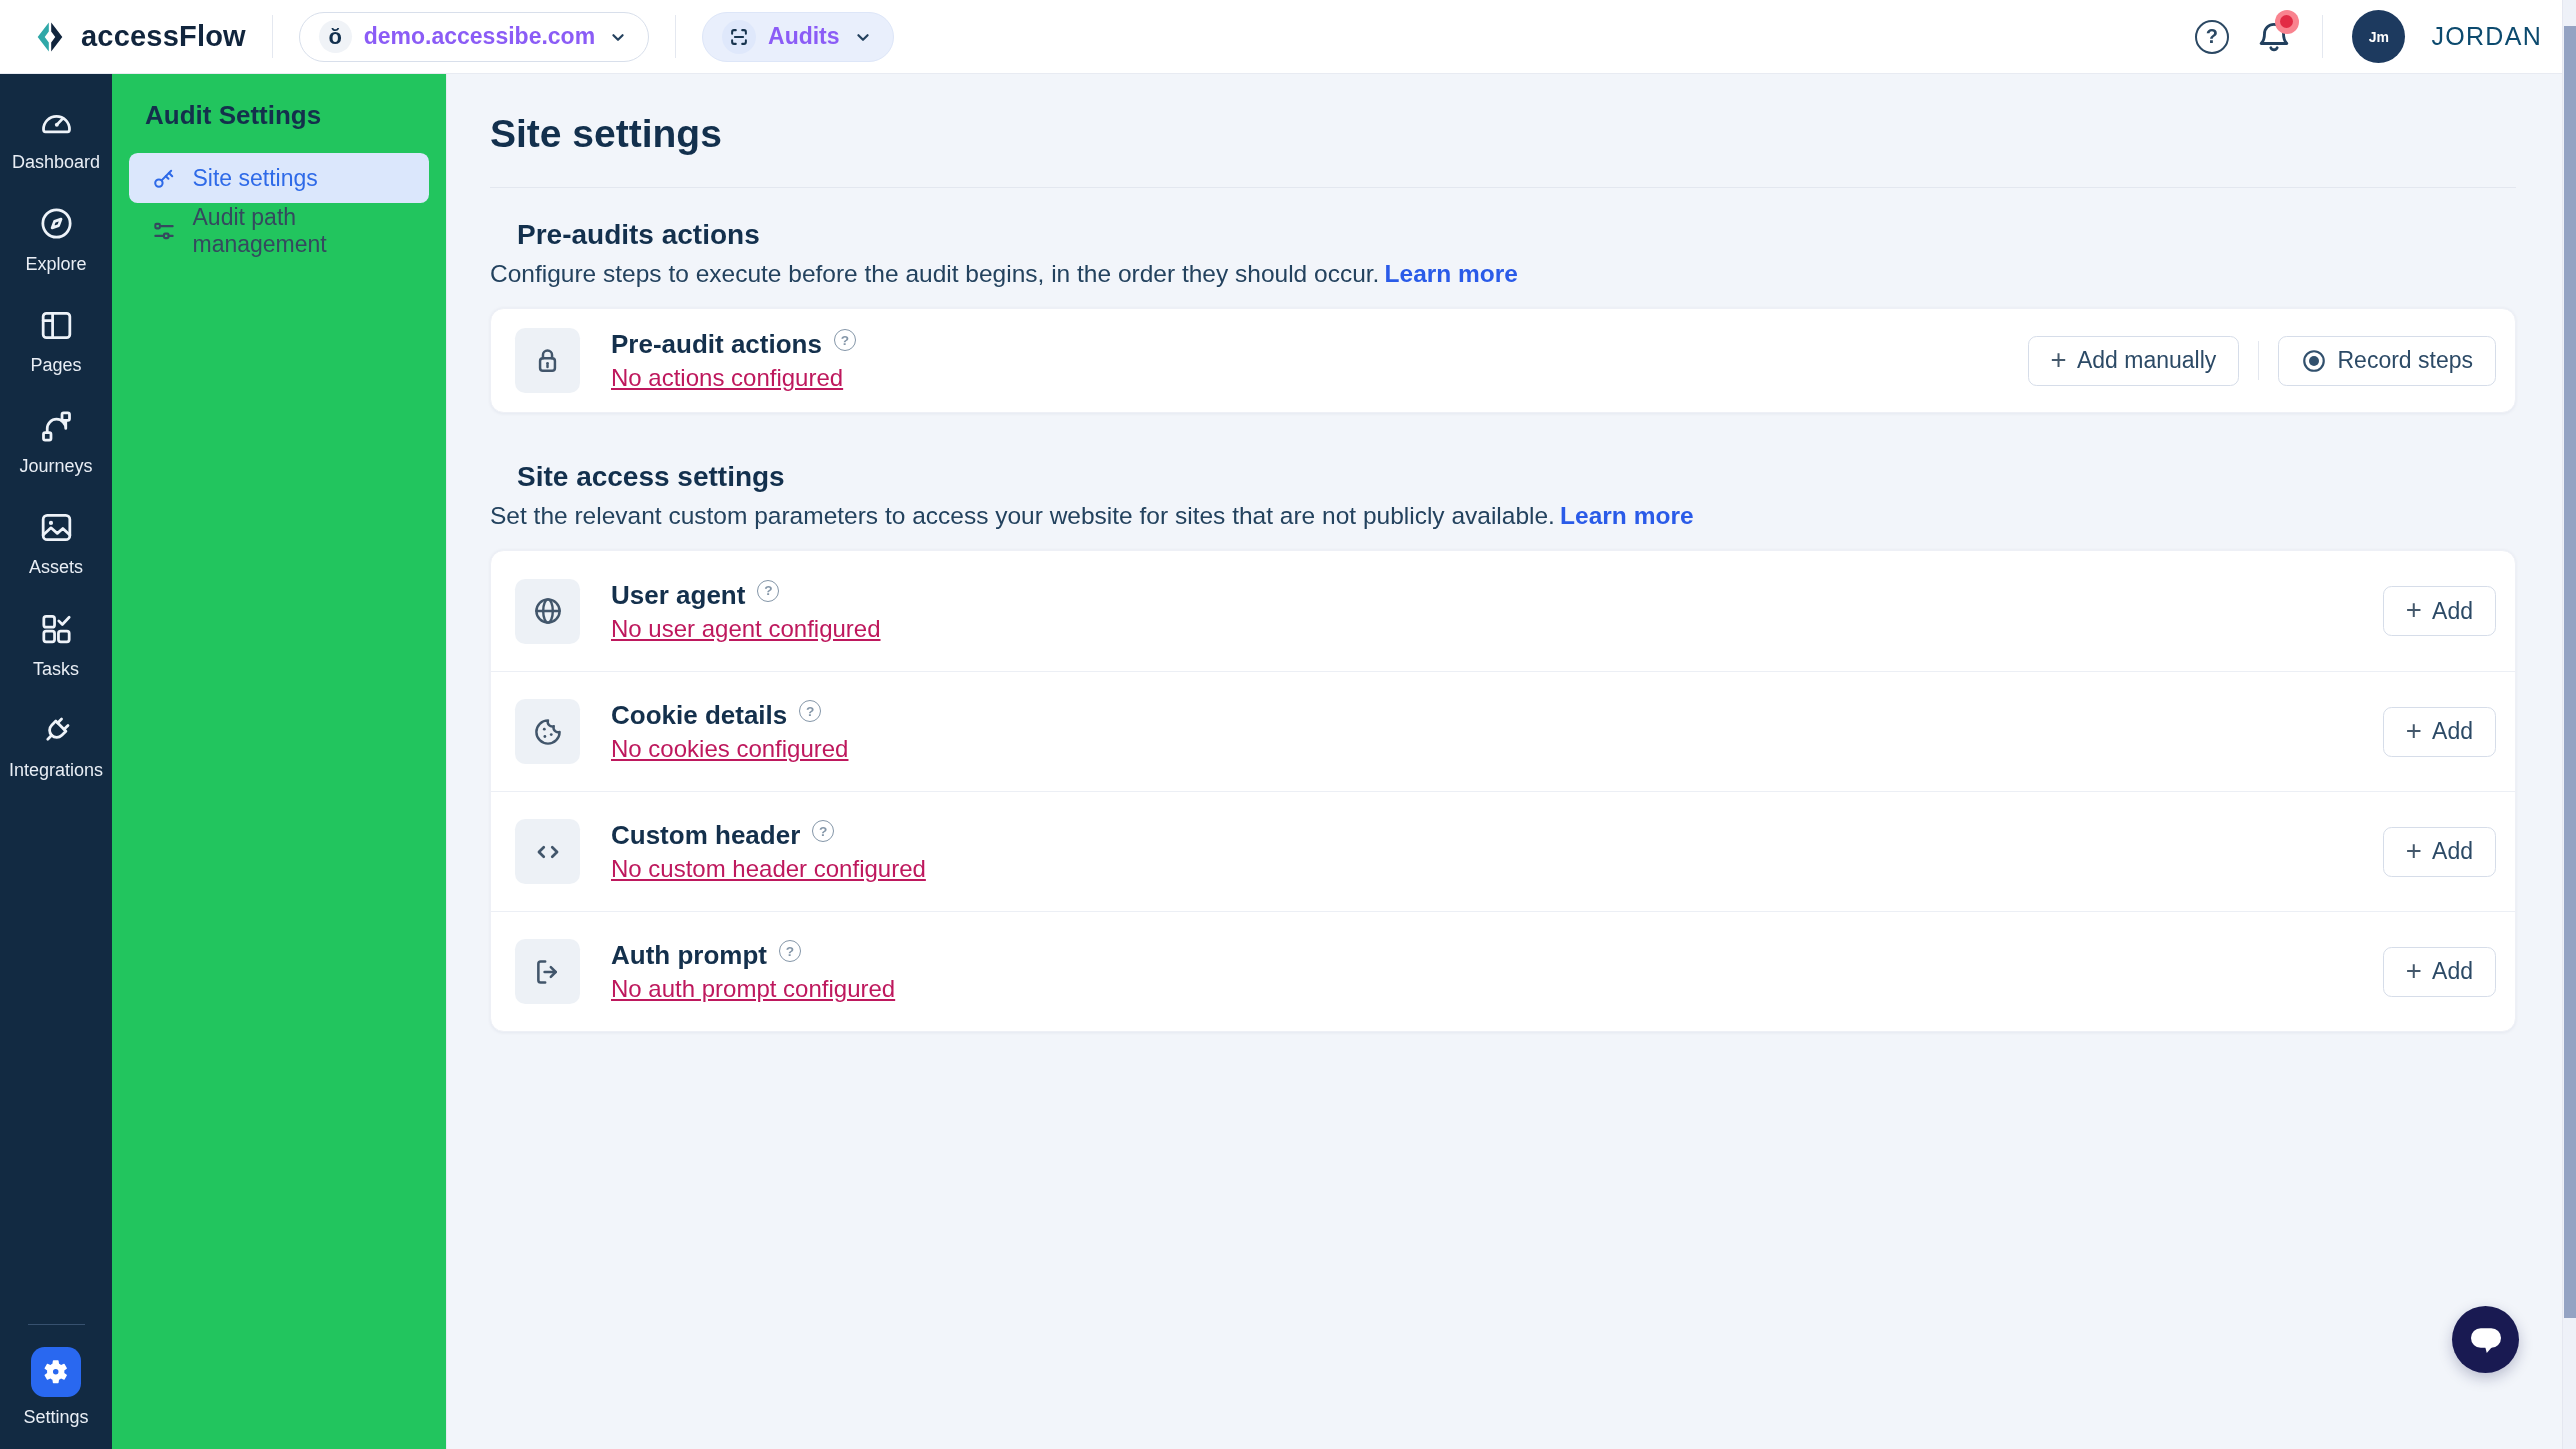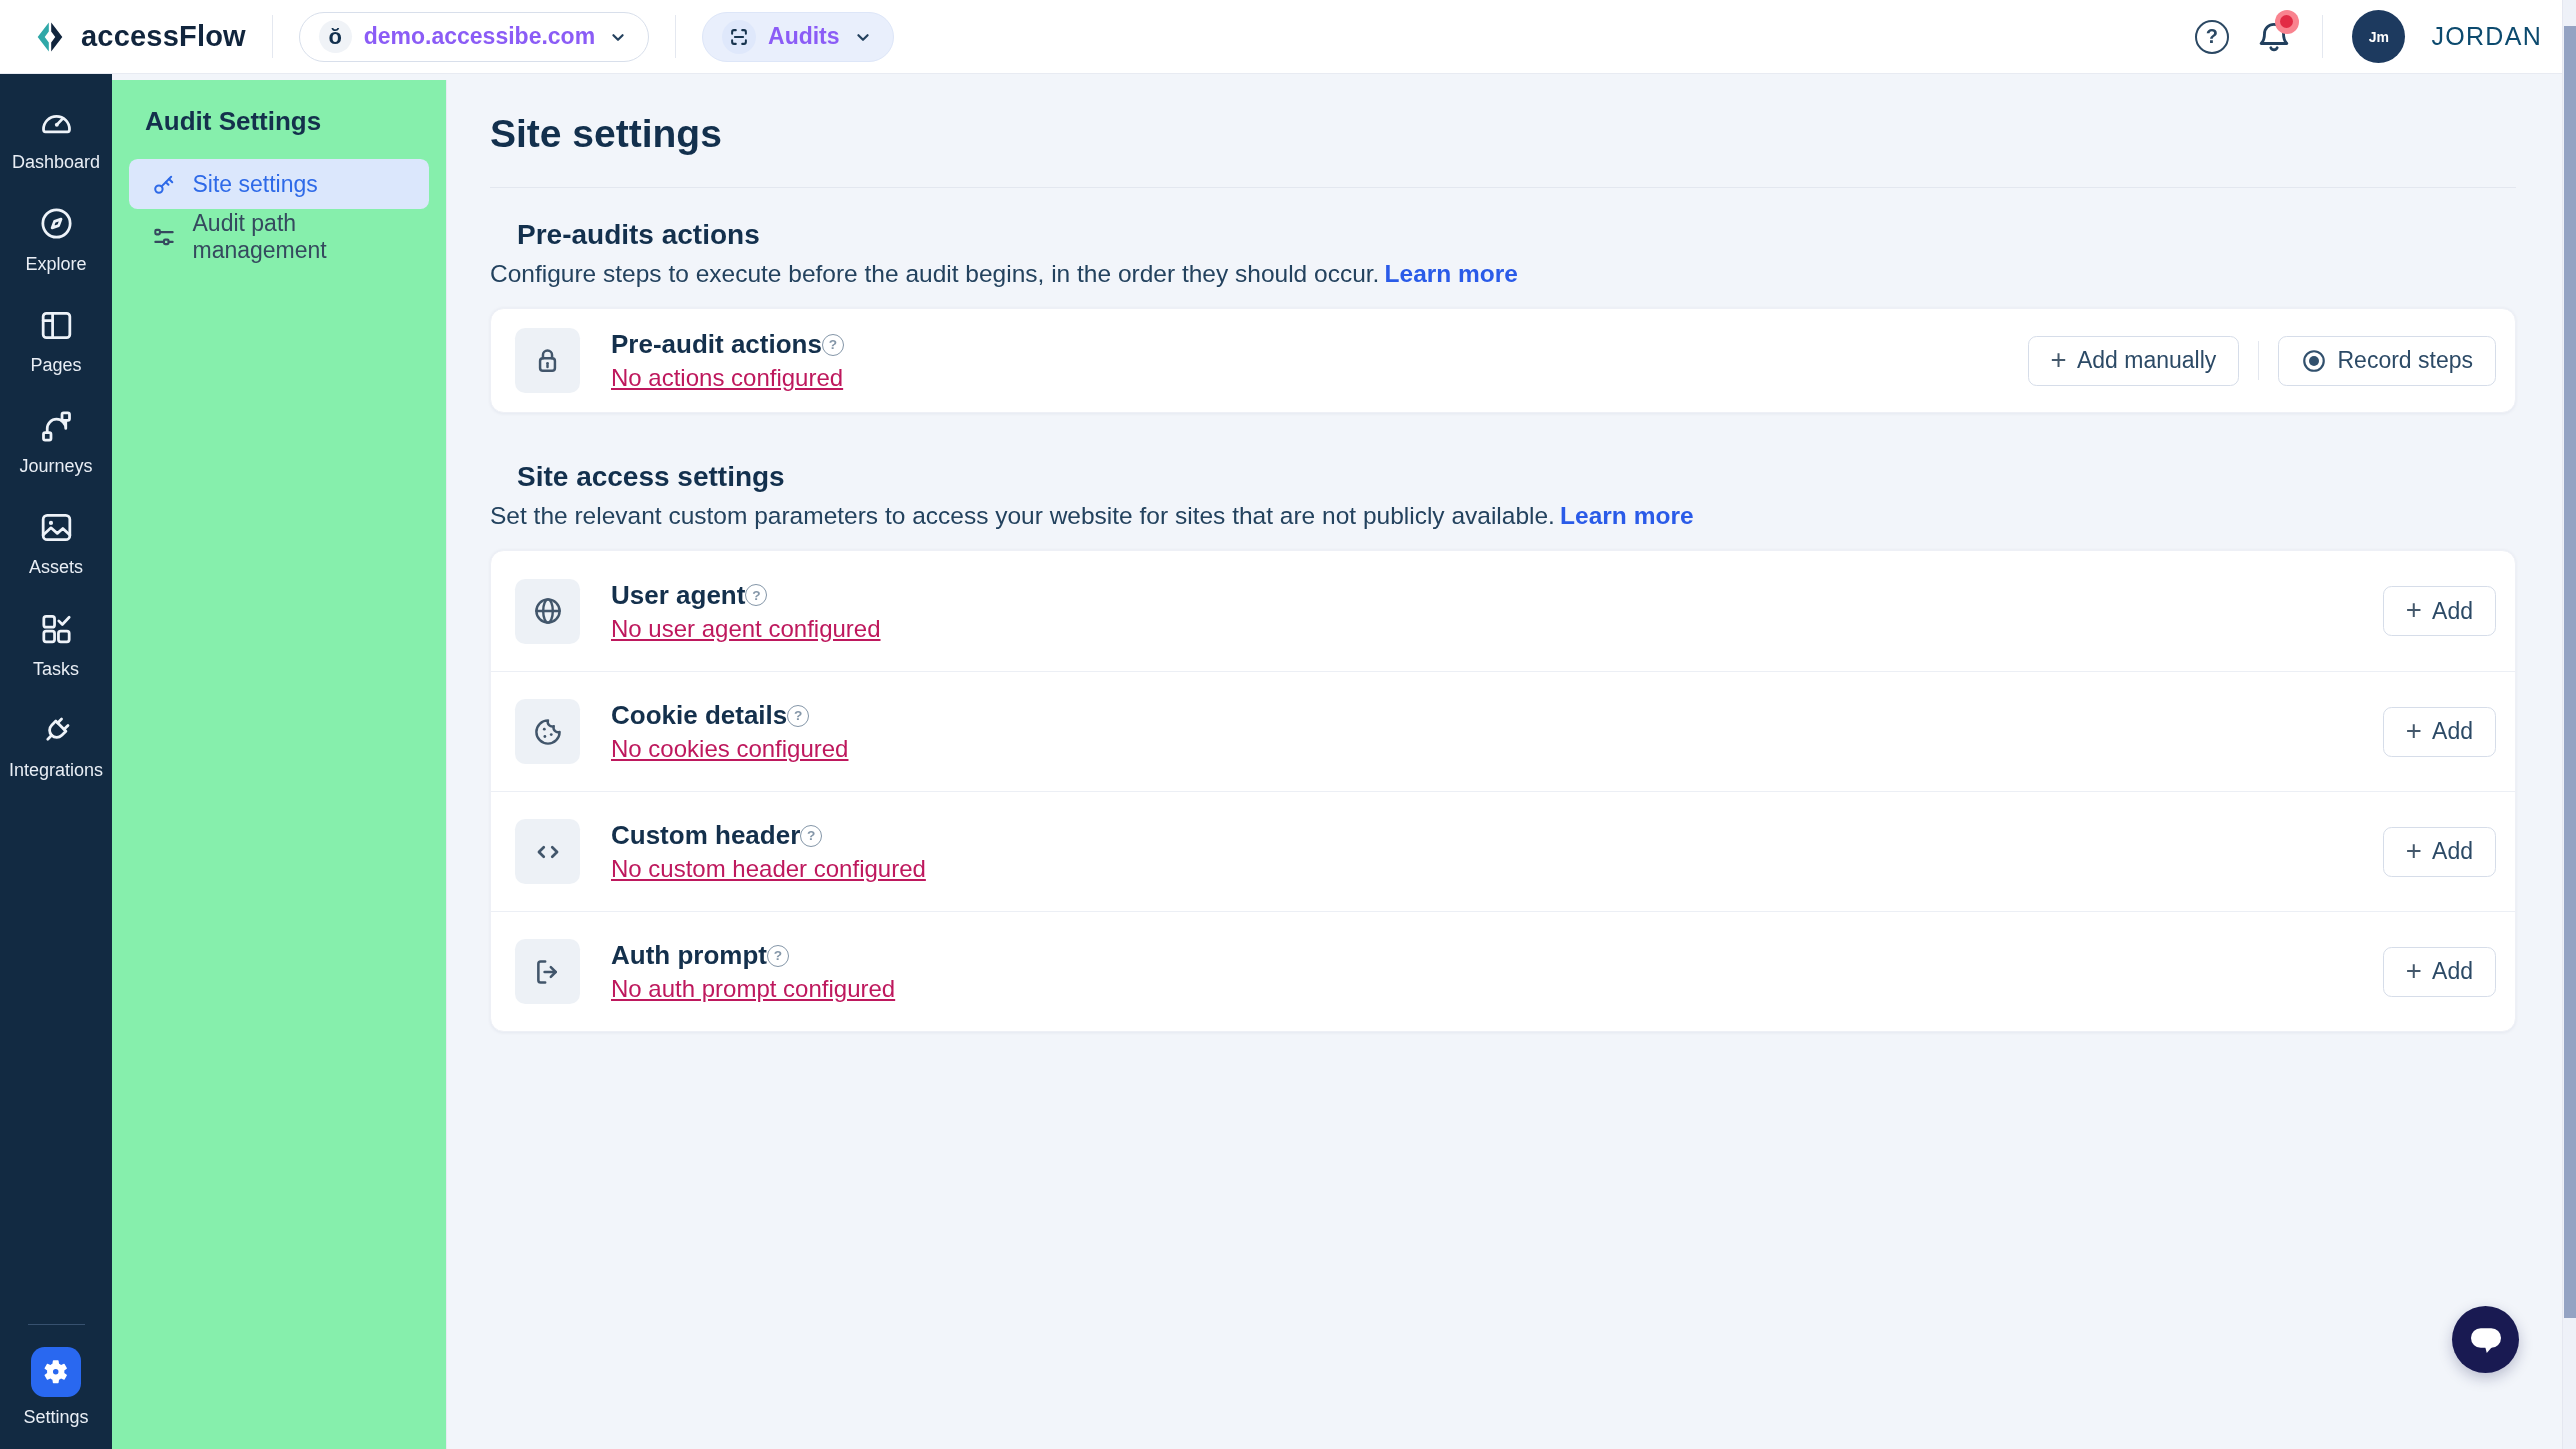--- a/index.html
+++ b/index.html
@@ -62,22 +62,22 @@
   .rail-item .ric { width:39px; height:39px; }
   .rail-label { font-size:18px; margin-top:10.3px; color:#e9eef5; }
   .rail-bottom { margin-top:auto; display:flex; flex-direction:column; align-items:center;
     width:100%; padding-bottom:20.6px; }
   .rail-divider { width:57px; height:0.9px; background:#37516f; margin-bottom:22px; }
   .gear-btn { width:50px; height:50px; border-radius:13.7px; background:#2968f0;
     display:flex; align-items:center; justify-content:center; cursor:pointer; }
 
   
   .subnav {
-    position:absolute; top:80px; left:112px; bottom:0; width:335px;
-    background:#86efac; border-right:0.9px solid #e7ebf2; padding-top:26px; z-index:3;
+    position:absolute; top:74px; left:112px; bottom:0; width:335px;
+    background:#22c55e; border-right:0.9px solid #e7ebf2; padding-top:26px; z-index:3;
   }
   .subnav-title { font-size:26px; font-weight:700; color:#14304c; padding-left:33px; }
   .subnav-list { margin-top:22px; }
   .subnav-item {
     margin:0 17px 3.4px 17px; height:50px; border-radius:8.6px;
     display:flex; align-items:center; gap:15.5px; padding-left:22px;
     font-size:23px; color:#35495e; cursor:pointer;
   }
   .subnav-item .sic { width:26px; height:26px; flex:none; }
   .subnav-item.active { background:#dbe7fc; color:#2e6ae8; font-weight:500; }
@@ -99,21 +99,21 @@
     box-shadow:0 0.9px 3.4px rgba(20,40,80,.06); margin-top:20.6px;
   }
   .row { display:flex; align-items:center; height:120px; padding:0 19px 0 24px; }
   .card.single .row { height:103px; }
   .row + .row { border-top:0.9px solid #eceff5; }
   .icon-square {
     width:65px; height:65px; border-radius:10.3px; background:#edf1f6; flex:none;
     display:flex; align-items:center; justify-content:center; color:#42566b;
   }
   .row-text { margin-left:31px; }
-  .row-title-line { display:flex; align-items:center; }
+  .row-title-line { display:flex; align-items:flex-start; gap:12px; }
   .row-title { font-size:26px; font-weight:700; color:#14304c; }
   .help-mini {
     width:22px; height:22px; border-radius:50%; border:1.7px solid #8496a8;
     display:flex; align-items:center; justify-content:center;
     font-size:13.7px; font-weight:700; color:#8496a8; cursor:pointer;
   }
   .row-sub { font-size:24px; color:#be185d; margin-top:4px;text-decoration:underline; }
   .row-actions { margin-left:auto; display:flex; align-items:center; }
   .btn {
     height:50px; border:1.7px solid #d6dde9; border-radius:8.6px; background:#fff;

